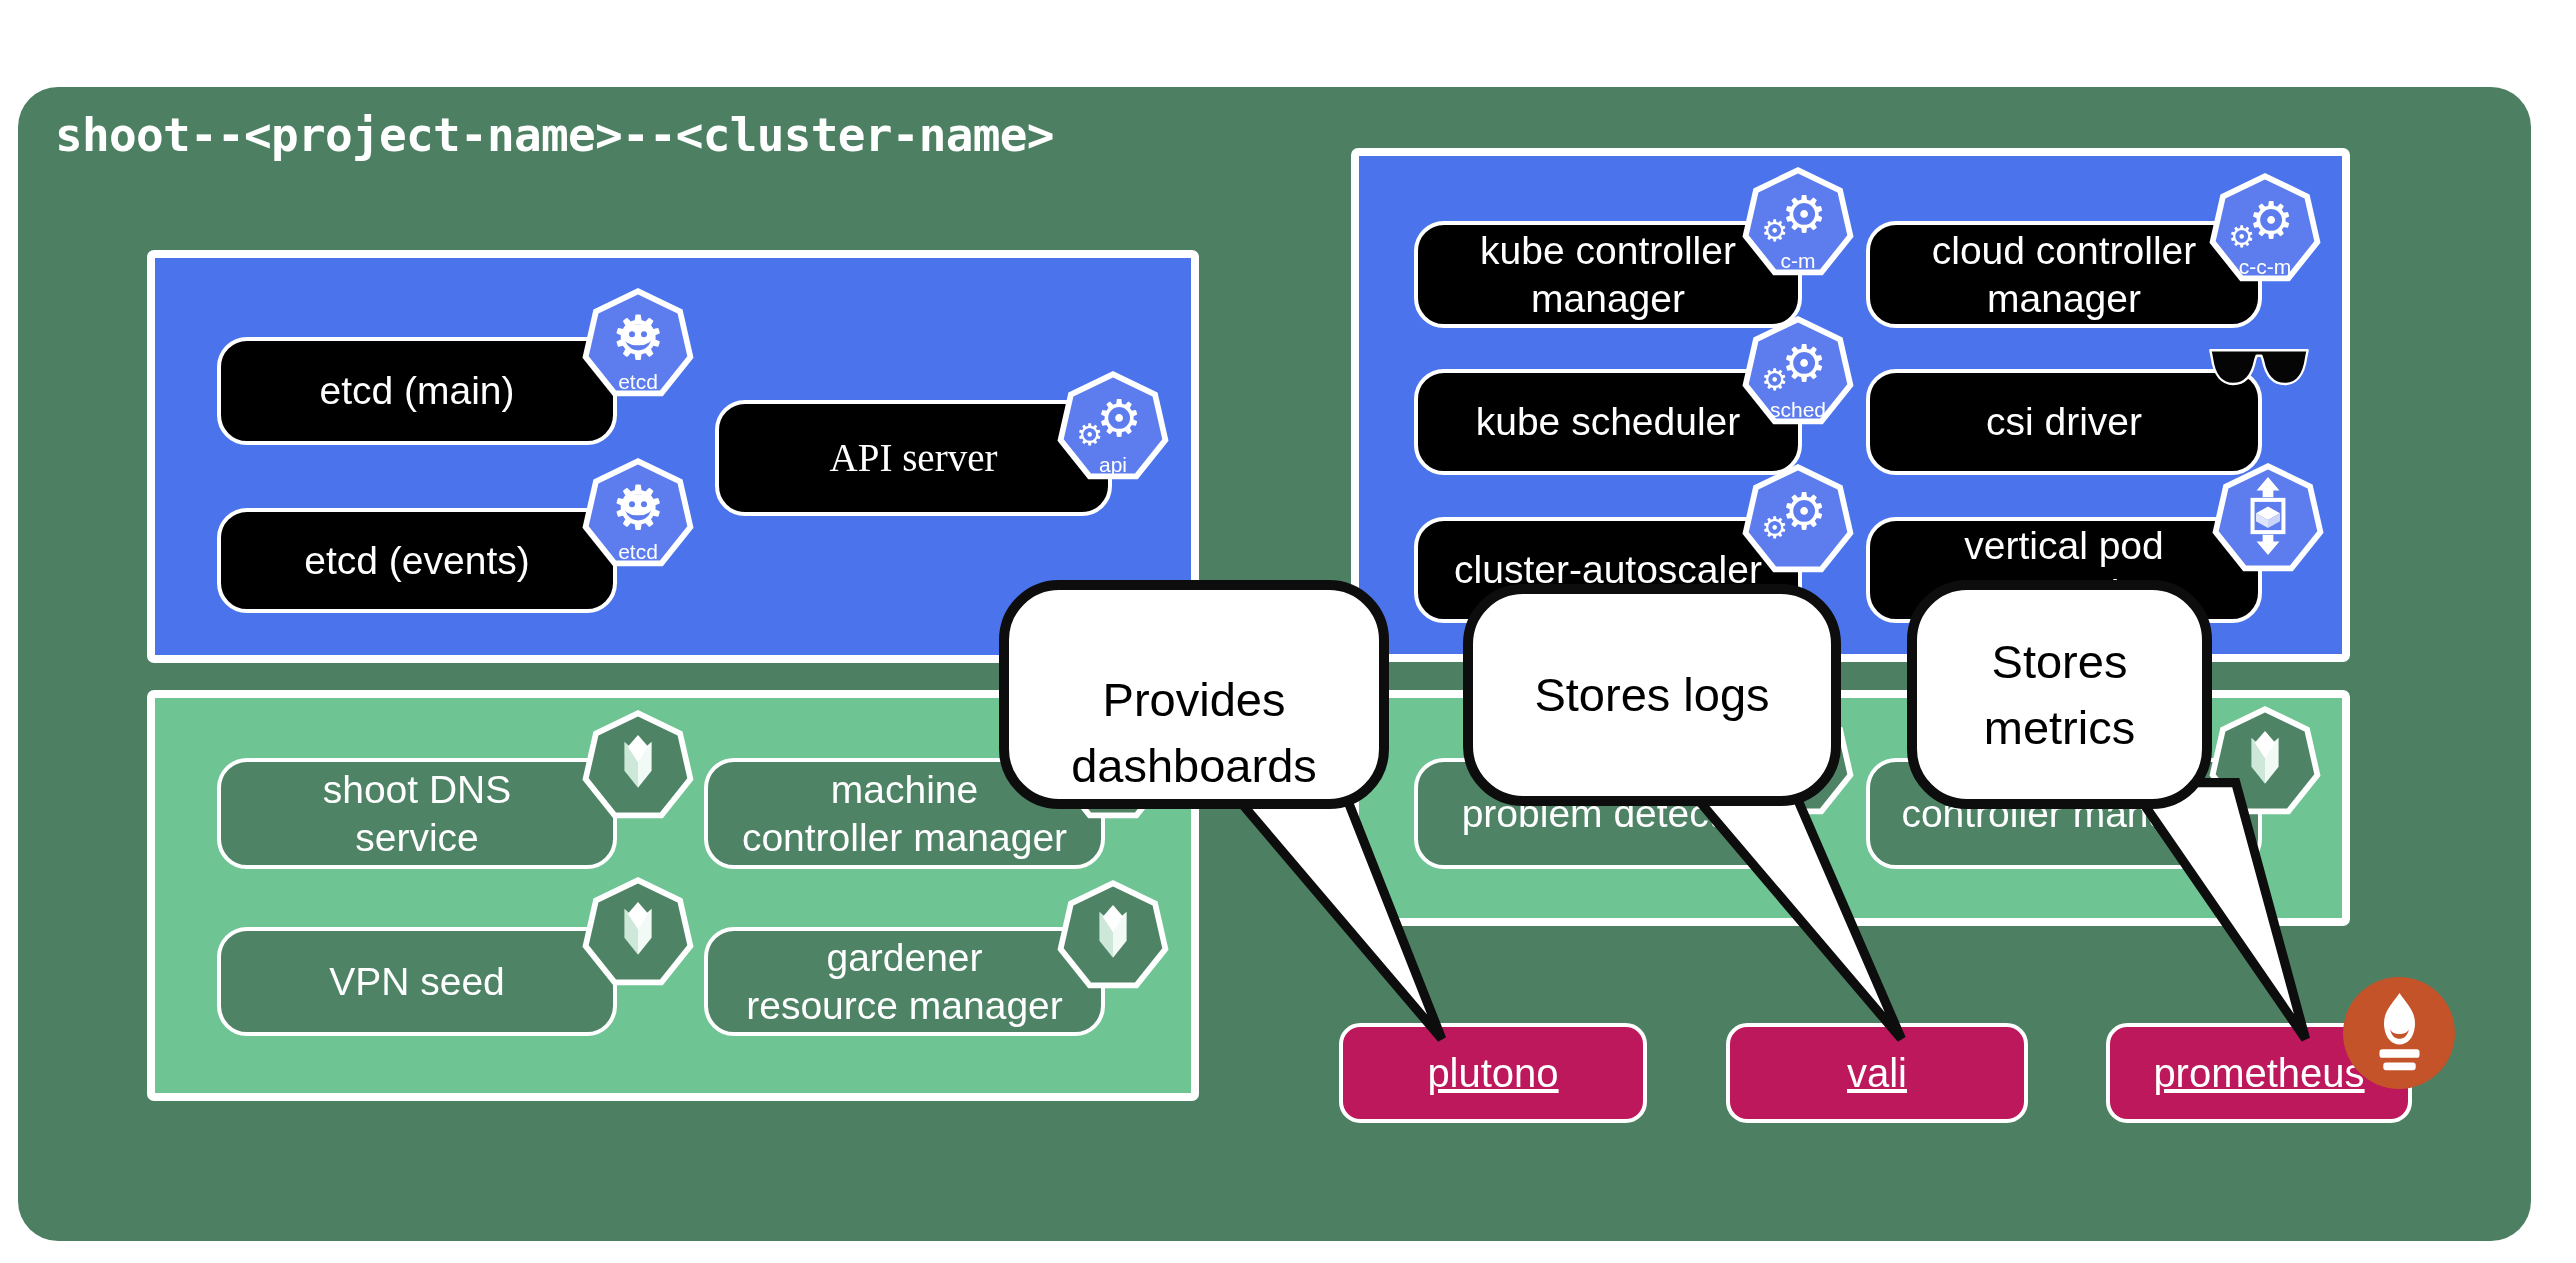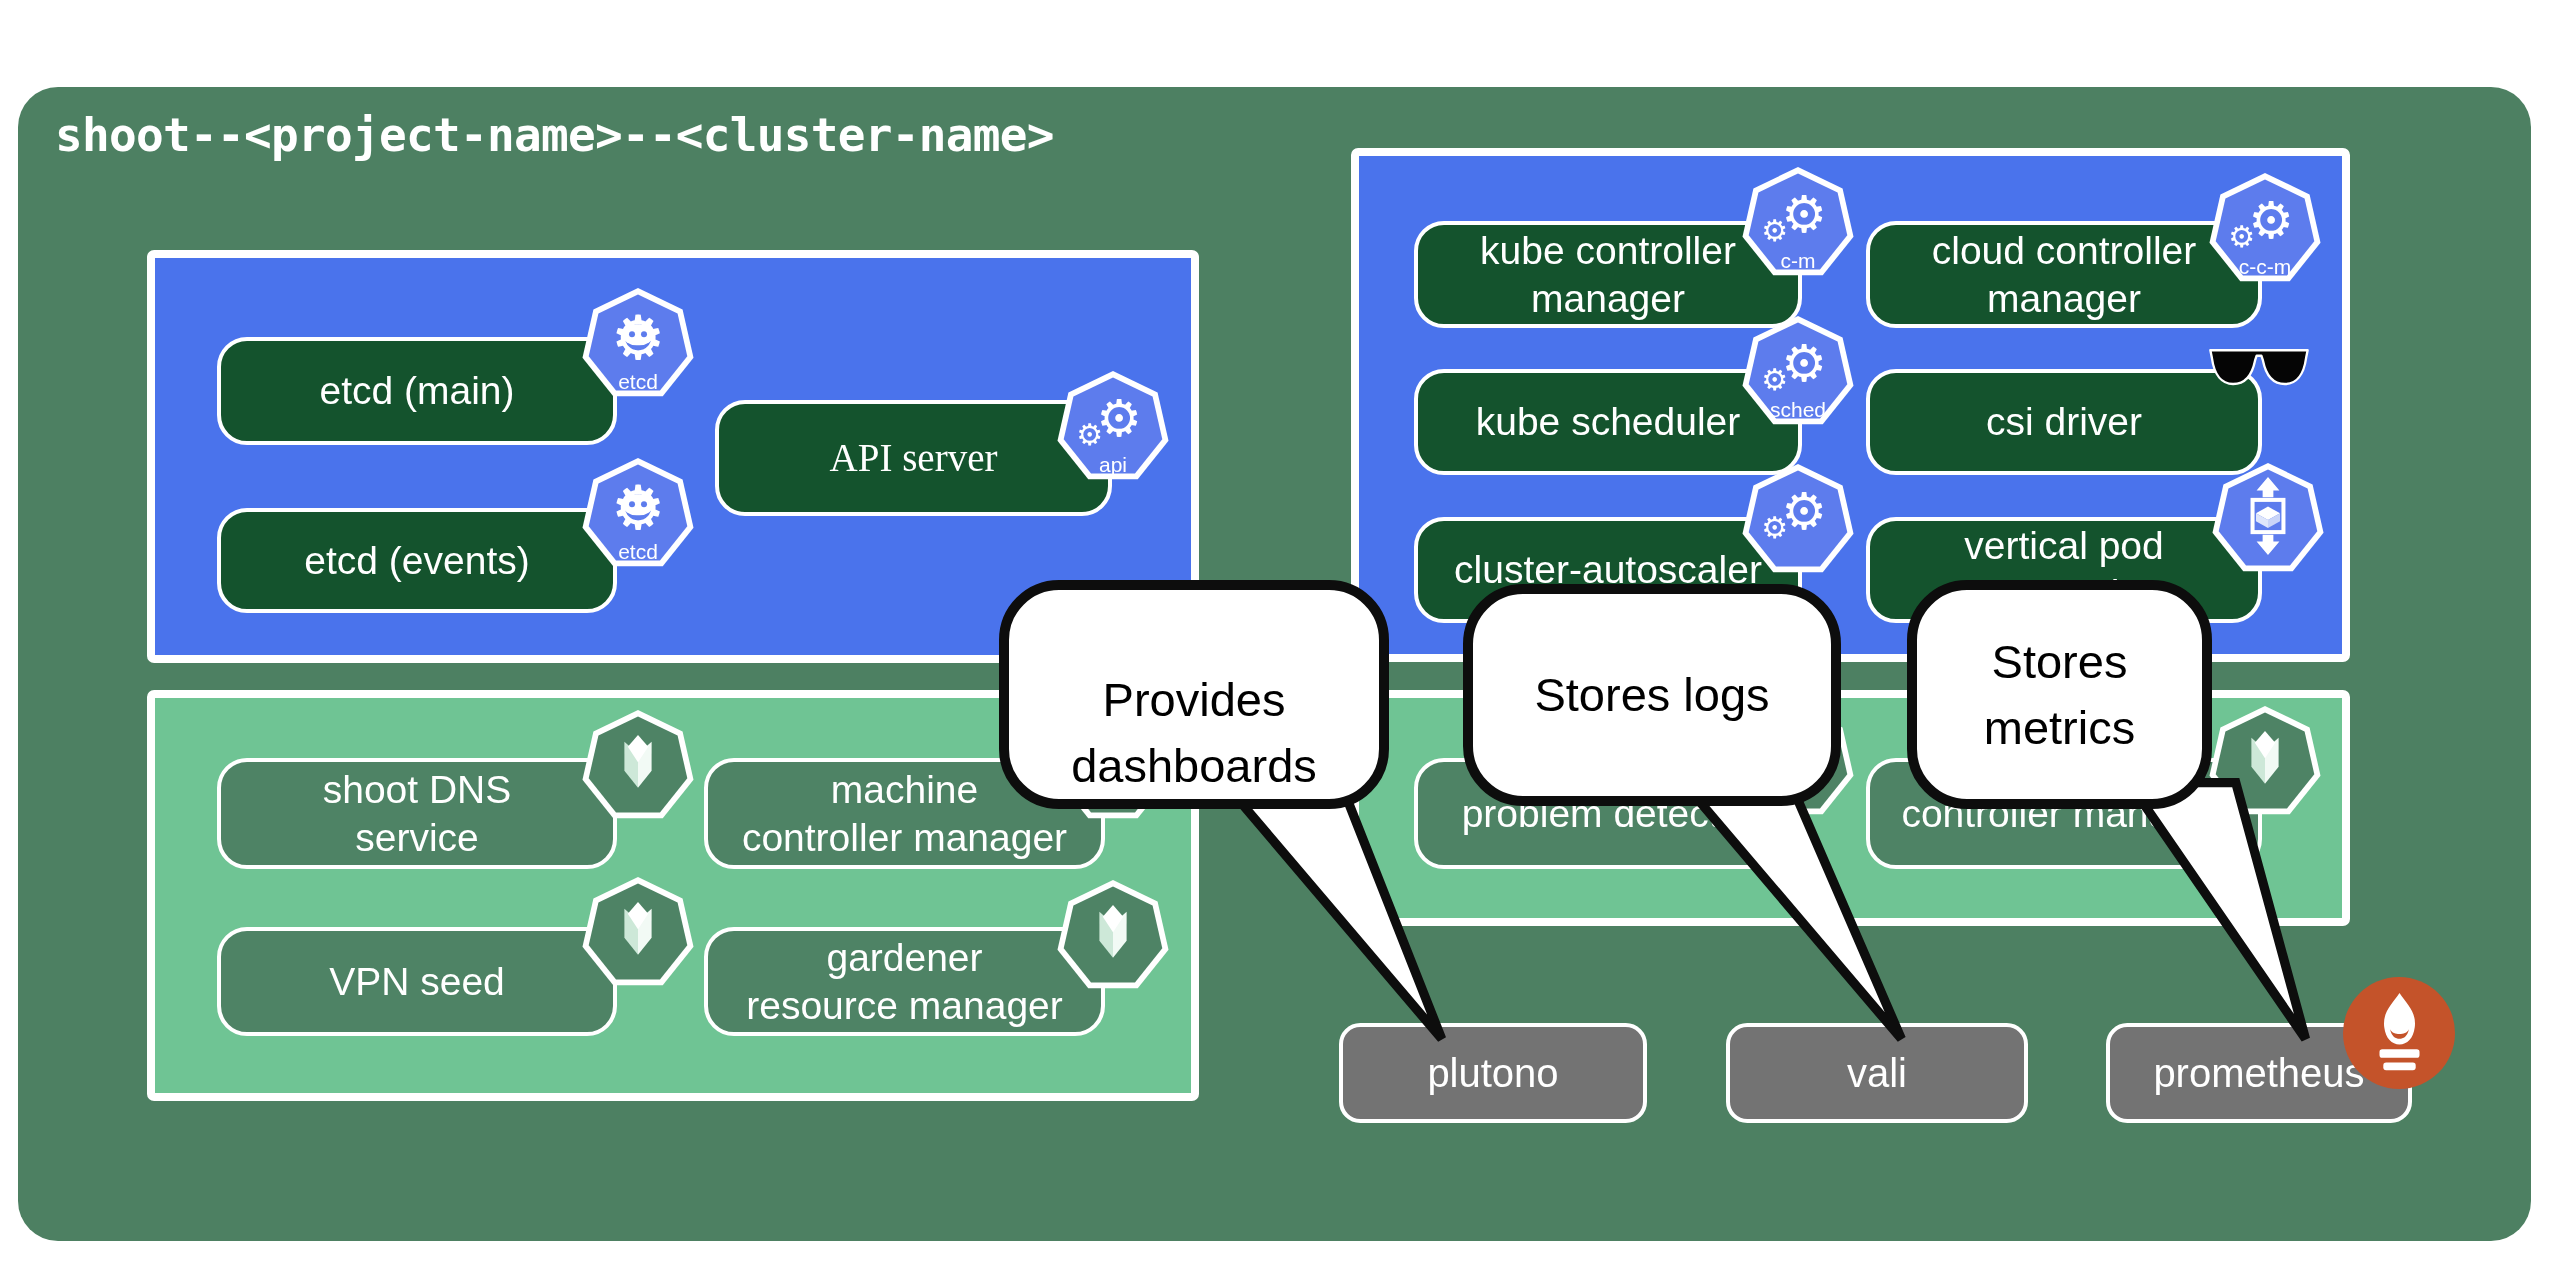--- a/index.html
+++ b/index.html
@@ -11,23 +11,23 @@
   .title{position:absolute;left:47px;top:108px;z-index:2;color:#ffffff;
          font-family:"DejaVu Sans Mono",monospace;font-weight:bold;font-size:46px;letter-spacing:-0.7px;margin-left:8px;}
 
   .panel{position:absolute;border:8.5px solid #ffffff;border-radius:7.1px;box-sizing:border-box;z-index:2;}
   .panel.blue{background:#4a73ec;}
   .panel.green{background:#6fc494;}
 
   .box{position:absolute;border:4.3px solid #ffffff;box-sizing:border-box;border-radius:30px;
        display:flex;align-items:center;justify-content:center;text-align:center;
        color:#ffffff;font-size:39px;line-height:1.22;white-space:pre-line;z-index:3;}
-  .box.navy{background:#14532d;}
+  .box.navy{background:#000000;}
   .box.green{background:#4e8365;}
-  .box.orange{background:#737373;border-radius:21.3px;font-size:40px;}
+  .box.orange{background:#be185d;border-radius:21.3px;font-size:40px;text-decoration:underline;}
 
   
   .hept{clip-path:polygon(50% 0%,89.1% 18.8%,98.7% 61.1%,71.7% 95%,28.3% 95%,1.3% 61.1%,10.9% 18.8%);}
   .kicon{position:absolute;width:114px;height:114px;z-index:4;}
   .kicon .out{position:absolute;inset:0;background:#ffffff;}
   .kicon .in{position:absolute;inset:6.4px;background:#5d7ced;}
   .kicon.gard .in{background:#4e8365;}
   .kicon .lbl{position:absolute;left:0;right:0;bottom:8.5px;text-align:center;
               font-size:21px;color:#ffffff;z-index:5;font-family:"Liberation Sans",sans-serif;}
   .glyph{position:absolute;inset:0;color:#ffffff;}

